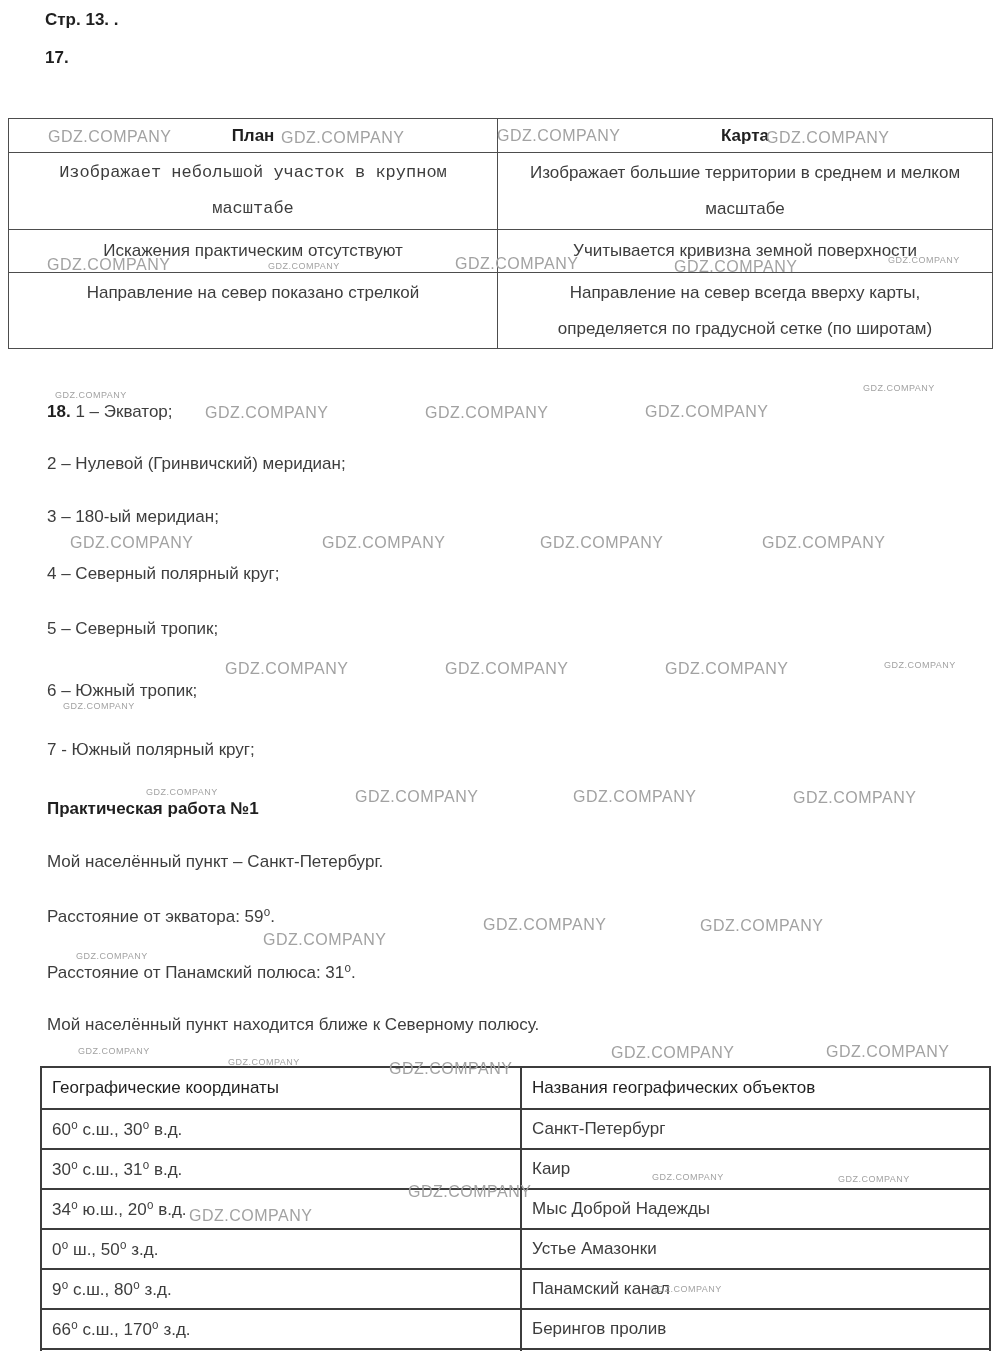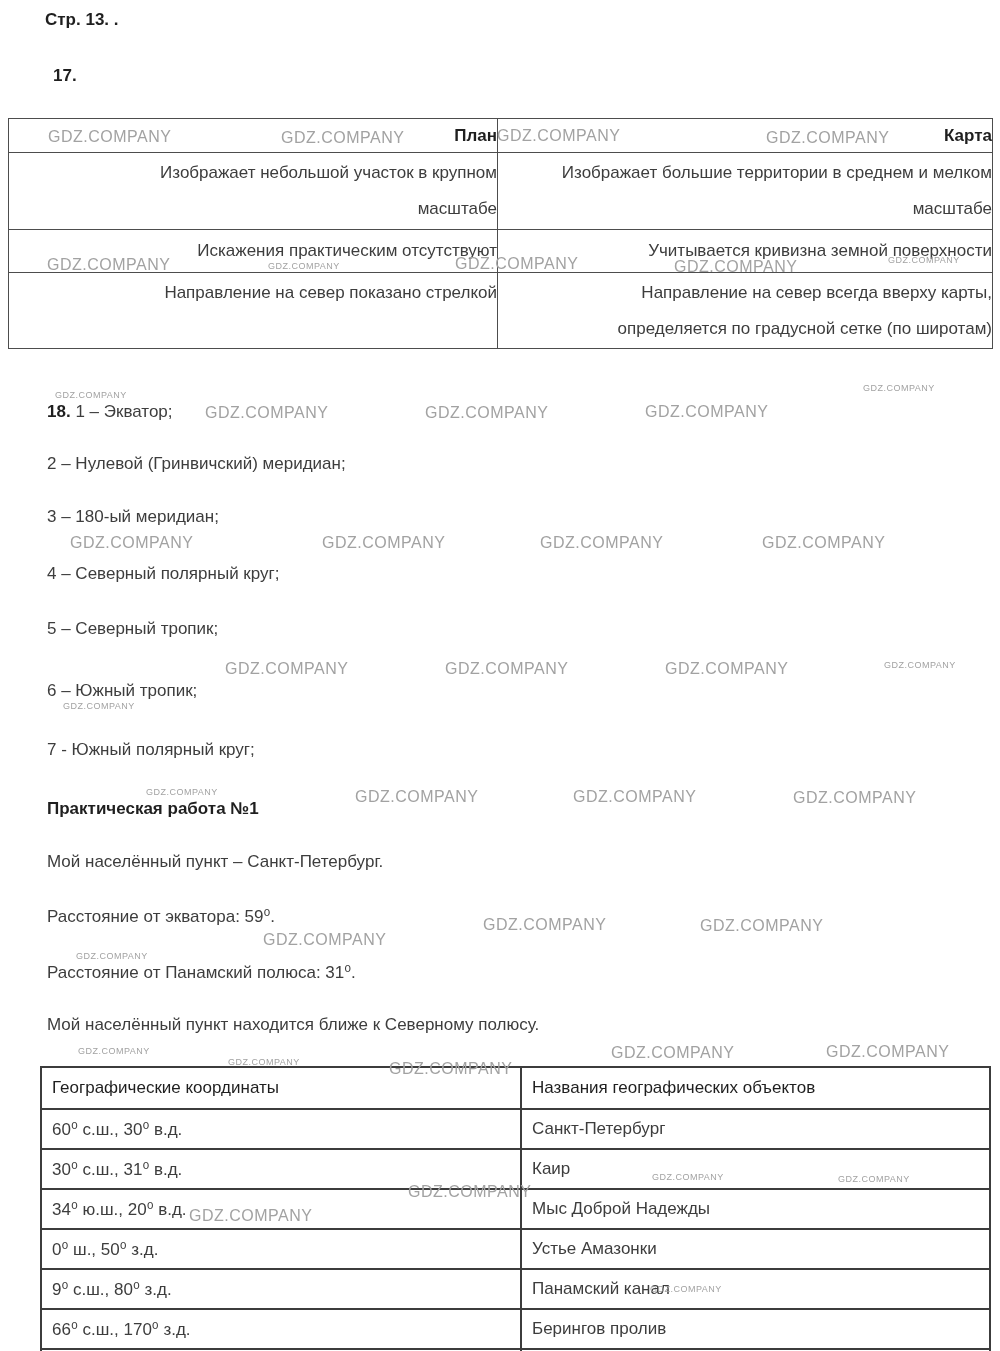--- a/index.html
+++ b/index.html
@@ -16,31 +16,31 @@
   .abs { position: absolute; }
   .bold { font-weight: bold; color: #1f1f1f; }
 
   
   table.t1 {
     position: absolute; left: 8px; top: 118px; width: 985px;
     border-collapse: collapse; table-layout: fixed;
   }
   table.t1 th, table.t1 td {
     border: 1px solid #4d4d4d;
-    text-align: right;
+    text-align: center;
     vertical-align: middle;
     line-height: 36px;
     padding: 0;
   }
   table.t1 tr.hdr th { height: 33px; line-height: 22px; font-size: 17px; font-weight: bold; color:#1f1f1f; }
   table.t1 tr.r1 td { height: 76px; }
   table.t1 tr.r2 td { height: 42px; }
   table.t1 tr.r3 td { height: 73px; vertical-align: top; padding-top: 2px; }
   .cw { display: inline-block; }
-  .w400 { max-width: 400px; }
+  .w400 { max-width: 400px; font-family: Liberation Mono, monospace; }
   .w440 { max-width: 440px; }
   .w450 { max-width: 450px; }
 
   
   table.t2 {
     position: absolute; left: 40px; top: 1066px; width: 951px;
     border-collapse: collapse; table-layout: fixed;
   }
   table.t2 th, table.t2 td {
     border: 2px solid #3c3c3c;
@@ -59,21 +59,21 @@
   
   #wm-layer { position:absolute; left:0; top:0; width:100%; height:100%; pointer-events:none; }
   .wm { position: absolute; white-space: nowrap; letter-spacing: 0.5px; }
 </style>
 </head>
 <body>
 
 <div class="page">
 
   <div class="abs bold" style="left:45px; top:10px;">Стр. 13. .</div>
-  <div class="abs bold" style="left:45px; top:66px;margin-left:8px;">17.</div>
+  <div class="abs bold" style="left:45px; top:48px;">17.</div>
 
   <table class="t1">
     <colgroup>
         <col style="width:489px">
         <col>
       </colgroup>
     <tbody>
         <tr class="hdr">
       <th>План</th>
       <th>Карта</th>

